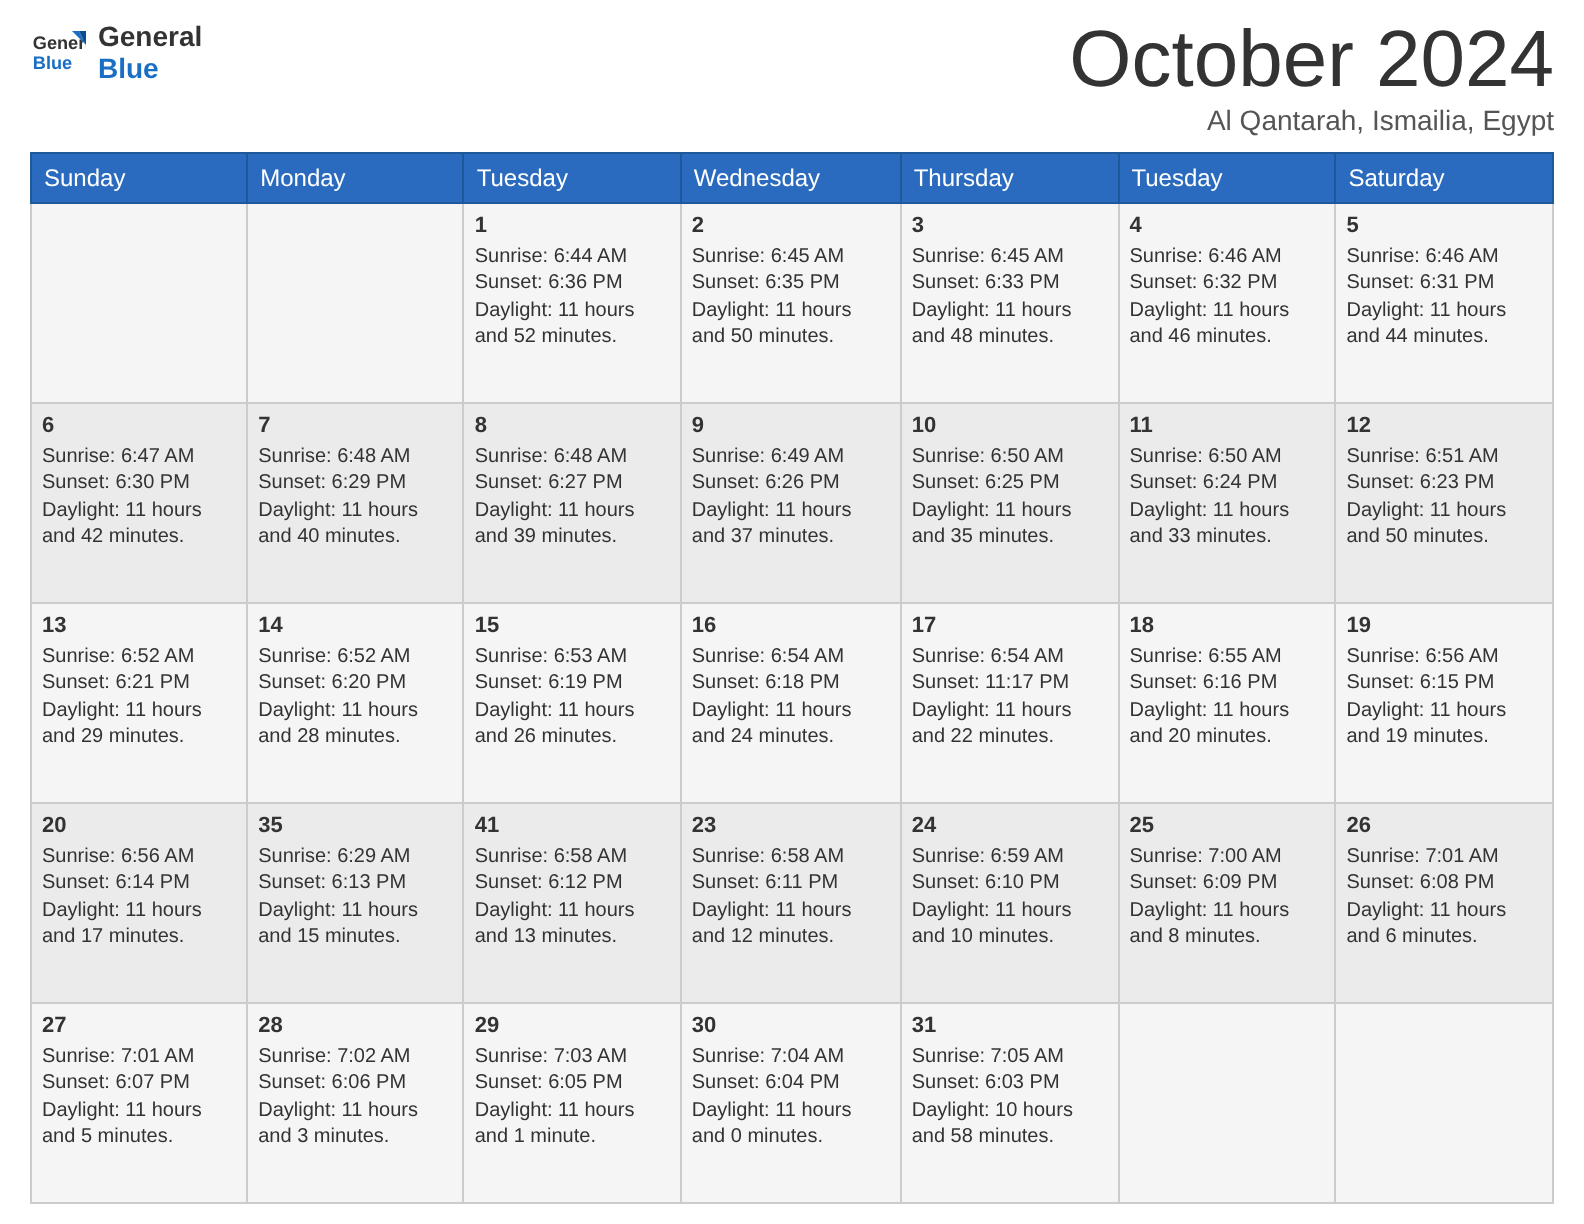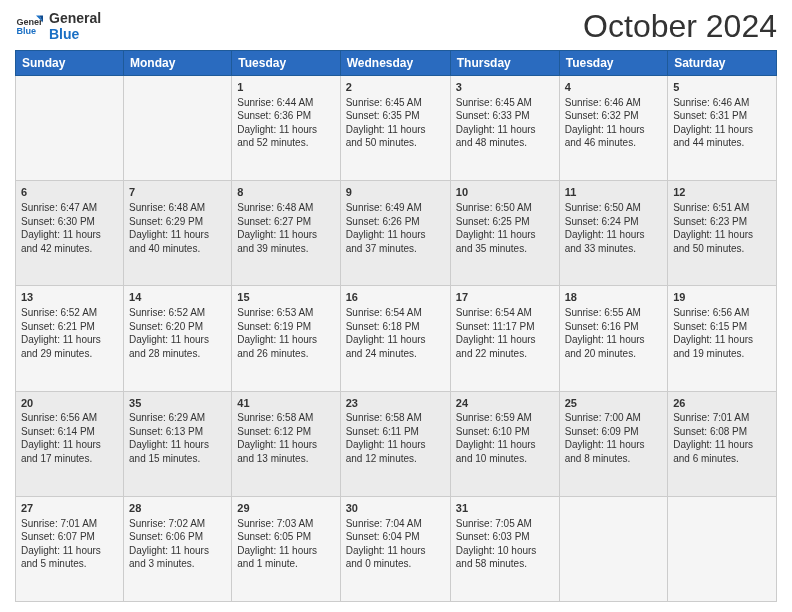--- a/index.html
+++ b/index.html
@@ -29,21 +29,21 @@
       gap: 4px;
     }
     .logo-icon {
       width: 28px;
       height: 28px;
     }
     .title-section {
       text-align: right;
     }
     .month-title {
-      font-size: 32px;
+      font-size: 40px;
       font-weight: normal;
       color: #333;
       line-height: 1;
     }
     .location {
       font-size: 14px;
       color: #555;
       margin-top: 2px;
     }
     .calendar-table {
@@ -51,21 +51,21 @@
       border-collapse: collapse;
       flex: 1;
       font-size: 10.5px;
     }
     .calendar-table thead th {
       background-color: #2a6bbf;
       color: white;
       padding: 5px 6px;
       text-align: left;
       font-size: 12px;
-      font-weight: bold;
+      font-weight: normal;
       border: 1px solid #1e5a99;
     }
     .calendar-table tbody td {
       border: 1px solid #ccc;
       padding: 4px 5px;
       vertical-align: top;
       width: 113px;
       min-height: 70px;
       color: #333;
       line-height: 1.35;
@@ -102,20 +102,21 @@
         <polygon points="30,5 40,15 35,5" fill="#1a6fc4"></polygon>
         <polygon points="35,5 40,15 40,5" fill="#0d4a8f"></polygon>
       </svg>
       <div style="display:flex;flex-direction:column;margin-left:2px;">
         <span style="font-weight:bold;font-size:14px;color:#333;">General</span>
         <span style="font-weight:bold;font-size:14px;color:#1a6fc4;">Blue</span>
       </div>
     </div>
     <div class="title-section">
       <div class="month-title">October 2024</div>
+      <div class="location">Al Qantarah, Ismailia, Egypt</div>
     </div>
   </div>
 
   <table class="calendar-table">
     <thead>
       <tr id="header-row">
           <th>Sunday</th>
           <th>Monday</th>
           <th>Tuesday</th>
           <th>Wednesday</th>

